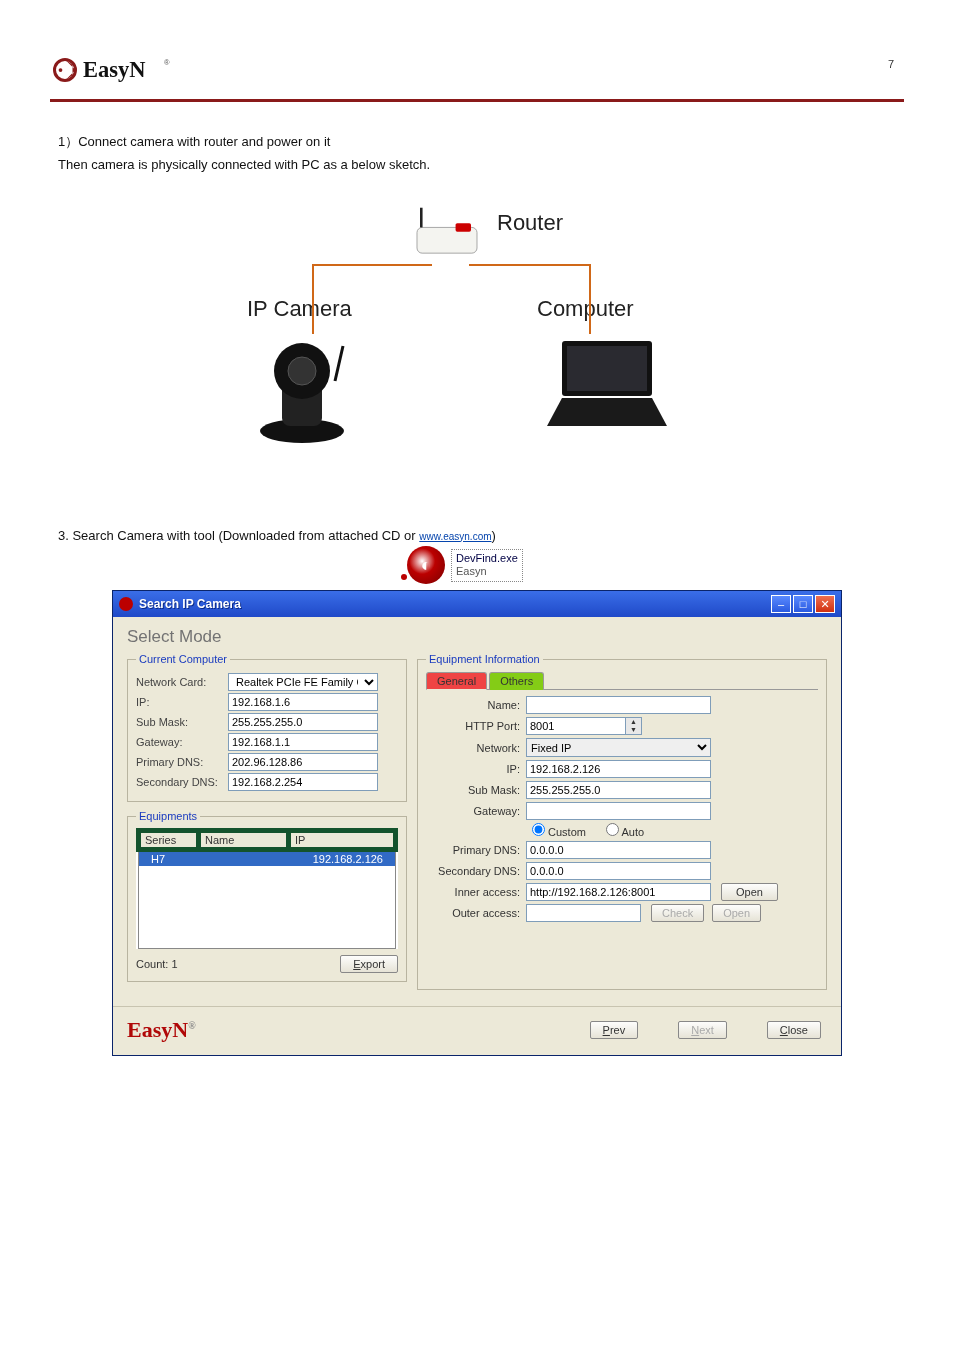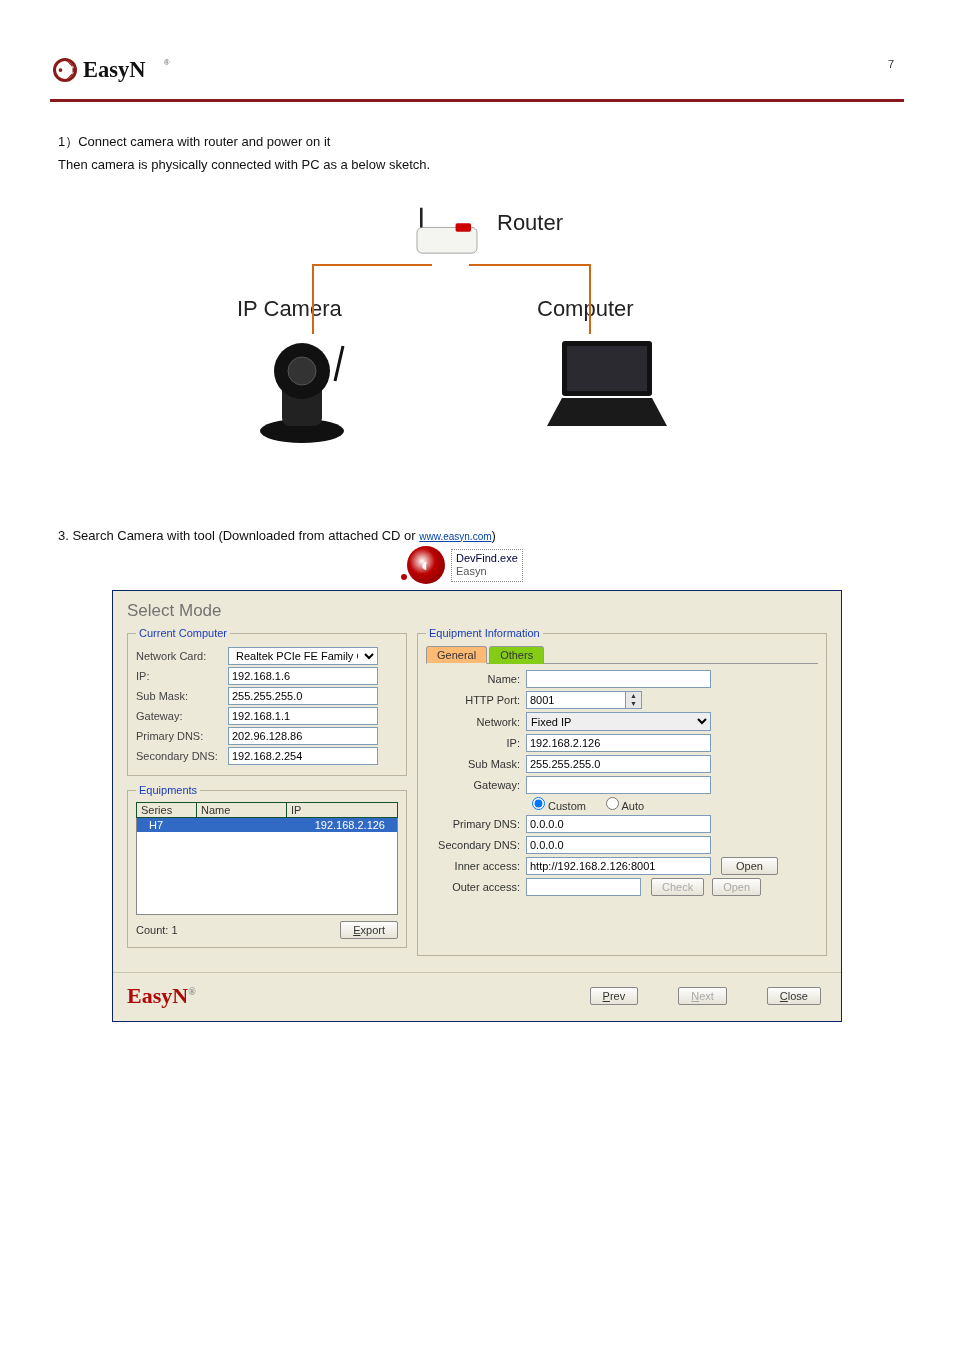--- a/index.html
+++ b/index.html
@@ -12,21 +12,21 @@
   }
   .page { padding: 50px; }
   .logo-header { border-bottom: 3px solid #8a1a1a; padding-bottom: 6px; margin-bottom: 30px; }
   .logo-svg { width: 150px; height: 40px; }
   .page-num { position: absolute; top: 58px; right: 60px; font-size: 11px; color: #333; }
   .content-text { font-size: 13px; color: #111; line-height: 1.6; padding-left: 8px; }
   .instr { margin-bottom: 2px; }
   .net-diagram { margin: 10px auto 30px; width: 640px; height: 310px; position: relative; }
   .net-label { position: absolute; font-size: 22px; font-family: Arial; color: #222; }
   .router-lbl { top: 24px; left: 340px; }
-  .ipcam-lbl { top: 110px; left: 80px; }
+  .ipcam-lbl { top: 110px; left: 90px; }
   .comp-lbl { top: 110px; left: 380px; }
   .router-img { position:absolute; top:20px; left:245px; width:90px; height:60px; }
   .cam-img { position:absolute; top:140px; left:90px; width:110px; height:120px; }
   .laptop-img { position:absolute; top:150px; left:380px; width:140px; height:100px; }
   
   .connL { position:absolute; top:78px; left:155px; width:120px; border-top:2px solid #d06818; }
   .connLv { position:absolute; top:78px; left:155px; height:70px; border-left:2px solid #d06818; }
   .connR { position:absolute; top:78px; left:312px; width:120px; border-top:2px solid #d06818; }
   .connRv { position:absolute; top:78px; left:432px; height:70px; border-left:2px solid #d06818; }
 
@@ -53,29 +53,29 @@
   fieldset { border:1px solid #b8b4a0; padding:6px 8px 8px; margin-bottom:8px; }
   legend { color:#1a3bbf; padding:0 3px; font-size:11px; }
   .row { display:flex; align-items:center; margin:2px 0; }
   .row label { width:92px; color:#444; display:inline-block; }
   .row input[type=text], .row select {
     border:1px solid #7f9db9; background:#fff; font-size:11px; padding:1px 3px; height:18px;
   }
   .row input[type=text] { width:150px; }
   .row select { width:150px; }
   .equip-table { width:100%; border-collapse:collapse; background:#fff; border:1px solid #888; font-size:11px; }
-  .equip-table th { background:#ece9d8; border:1px solid #14532d; padding:1px 4px; font-weight:normal; text-align:left; }
+  .equip-table th { background:#ece9d8; border:5px solid #14532d; padding:1px 4px; font-weight:normal; text-align:left; }
   .equip-table td { padding:1px 12px; }
   .equip-table tr.sel td { background:#316ac5; color:#fff; }
   .count-row { display:flex; justify-content:space-between; align-items:center; margin-top:6px; }
   .btn { border:1px solid #888; background:linear-gradient(#fdfdfc,#e6e3d6); padding:2px 12px; font-size:11px; color:#333; cursor:pointer; border-radius:2px; }
   .btn:disabled { color:#aaa; }
   .tabs { display:flex; border-bottom:1px solid #999; margin-bottom:6px; }
   .tab { border:1px solid #999; border-bottom:none; background:#84cc16; padding:2px 10px; font-size:11px; margin-right:2px; border-radius:3px 3px 0 0; position:relative; top:1px; }
-  .tab.active { background:#fdba74; border-bottom:1px solid #ece9d8; }
+  .tab.active { background:#ef4444; border-bottom:1px solid #ece9d8; }
   .eq-row { display:flex; align-items:center; margin:3px 0; }
   .eq-row .lbl { width:100px; text-align:right; padding-right:6px; color:#333; }
   .eq-row input[type=text] { border:1px solid #7f9db9; width:185px; height:18px; padding:1px 3px; font-size:11px; }
   .eq-row select { border:1px solid #7f9db9; width:185px; height:19px; font-size:11px; }
   .spinner { display:flex;justify-content:space-between; }
   .spinner input { width:100px !important; }
   .spin-btns { width:16px; border:1px solid #7f9db9; border-left:none; display:flex; flex-direction:column; background:#e8e8e8; }
   .spin-btns span { flex:1; font-size:7px; text-align:center; line-height:8px; cursor:pointer; }
   .radio-row { display:flex; align-items:center; gap:20px; padding-left:106px; margin:3px 0; }
   .access-row { display:flex; align-items:center; margin:3px 0; }
@@ -147,20 +147,29 @@
     <div class="dev-icon">
         <span class="dev-icon-dot"></span>
       </div>
     <div class="dev-icon-label">
       <div class="ln1">DevFind.exe</div>
       <div class="ln2">Easyn</div>
     </div>
   </div>
 
   <div class="app-window">
+    <div class="titlebar">
+      <div class="t-logo"></div>
+      <div class="t-text">Search IP Camera</div>
+      <div class="win-btns">
+        <div class="win-btn">–</div>
+        <div class="win-btn">□</div>
+        <div class="win-btn close">✕</div>
+      </div>
+    </div>
     <div class="body-area">
       <div class="select-mode">Select Mode</div>
       <div class="panels">
         <div class="left-col">
           <fieldset>
             <legend>Current Computer</legend>
             <div class="row">
                 <label>Network Card:</label>
               <select><option>Realtek PCIe FE Family C</option></select>
               </div>

